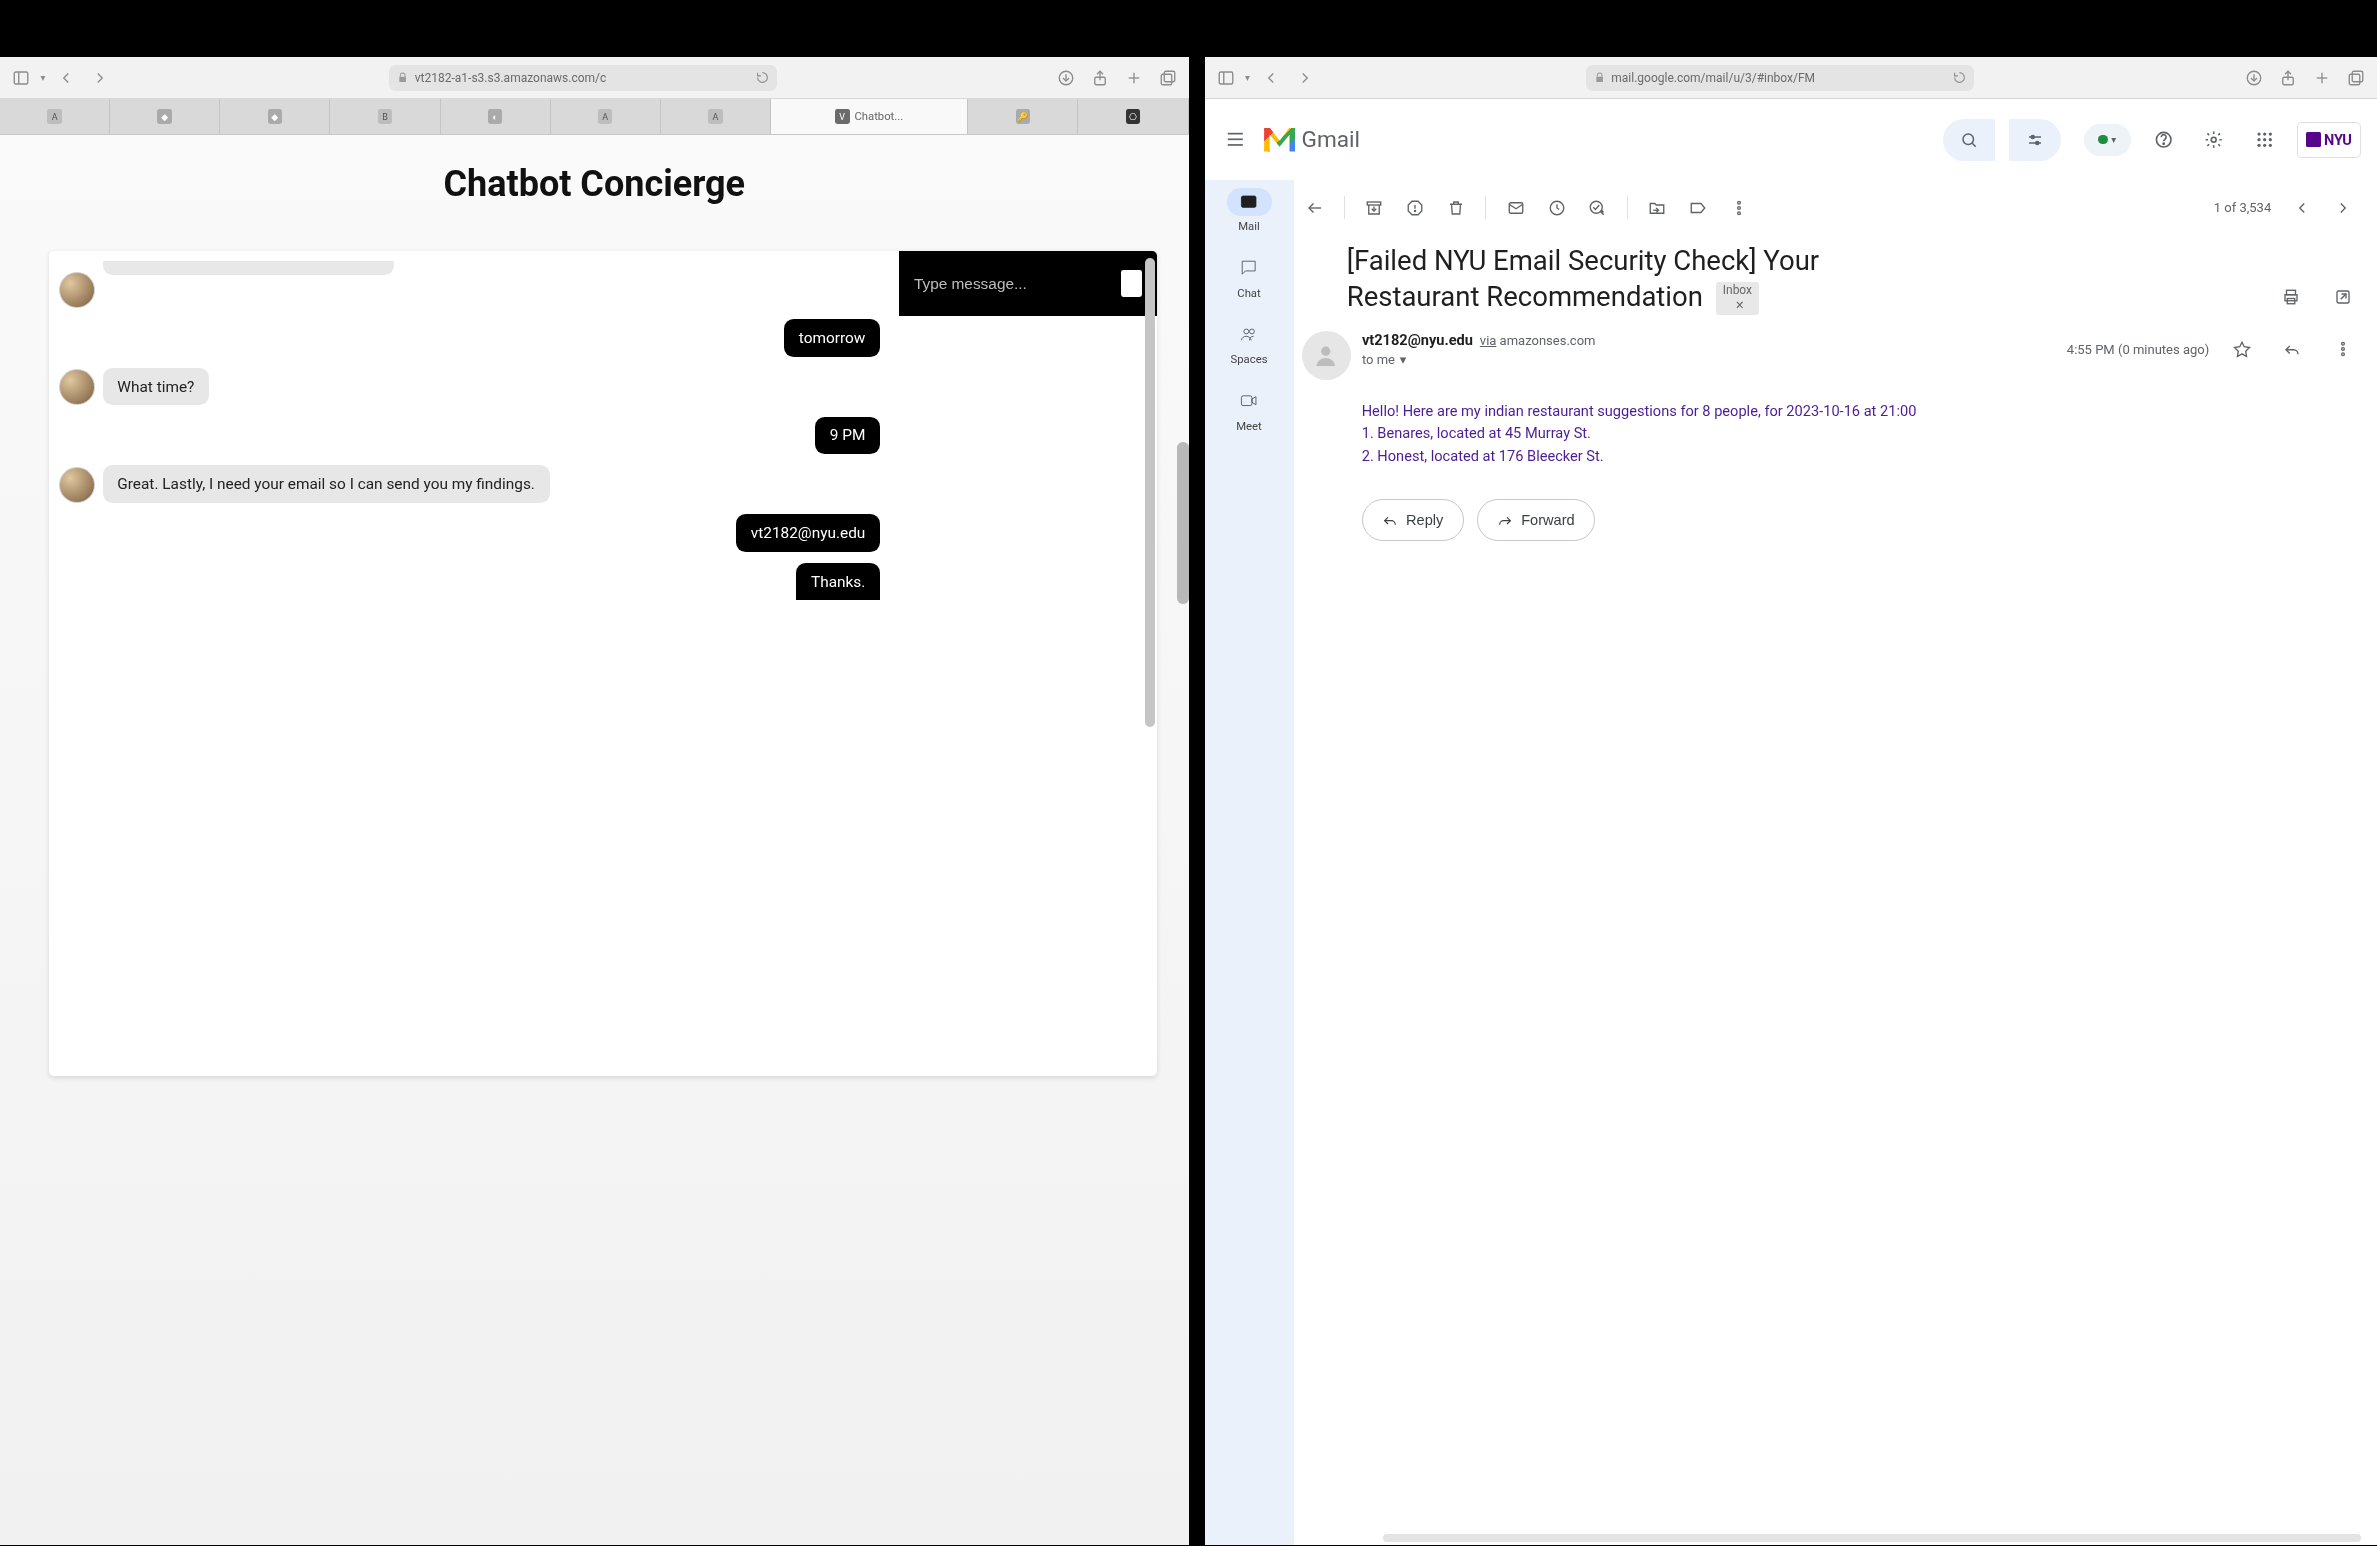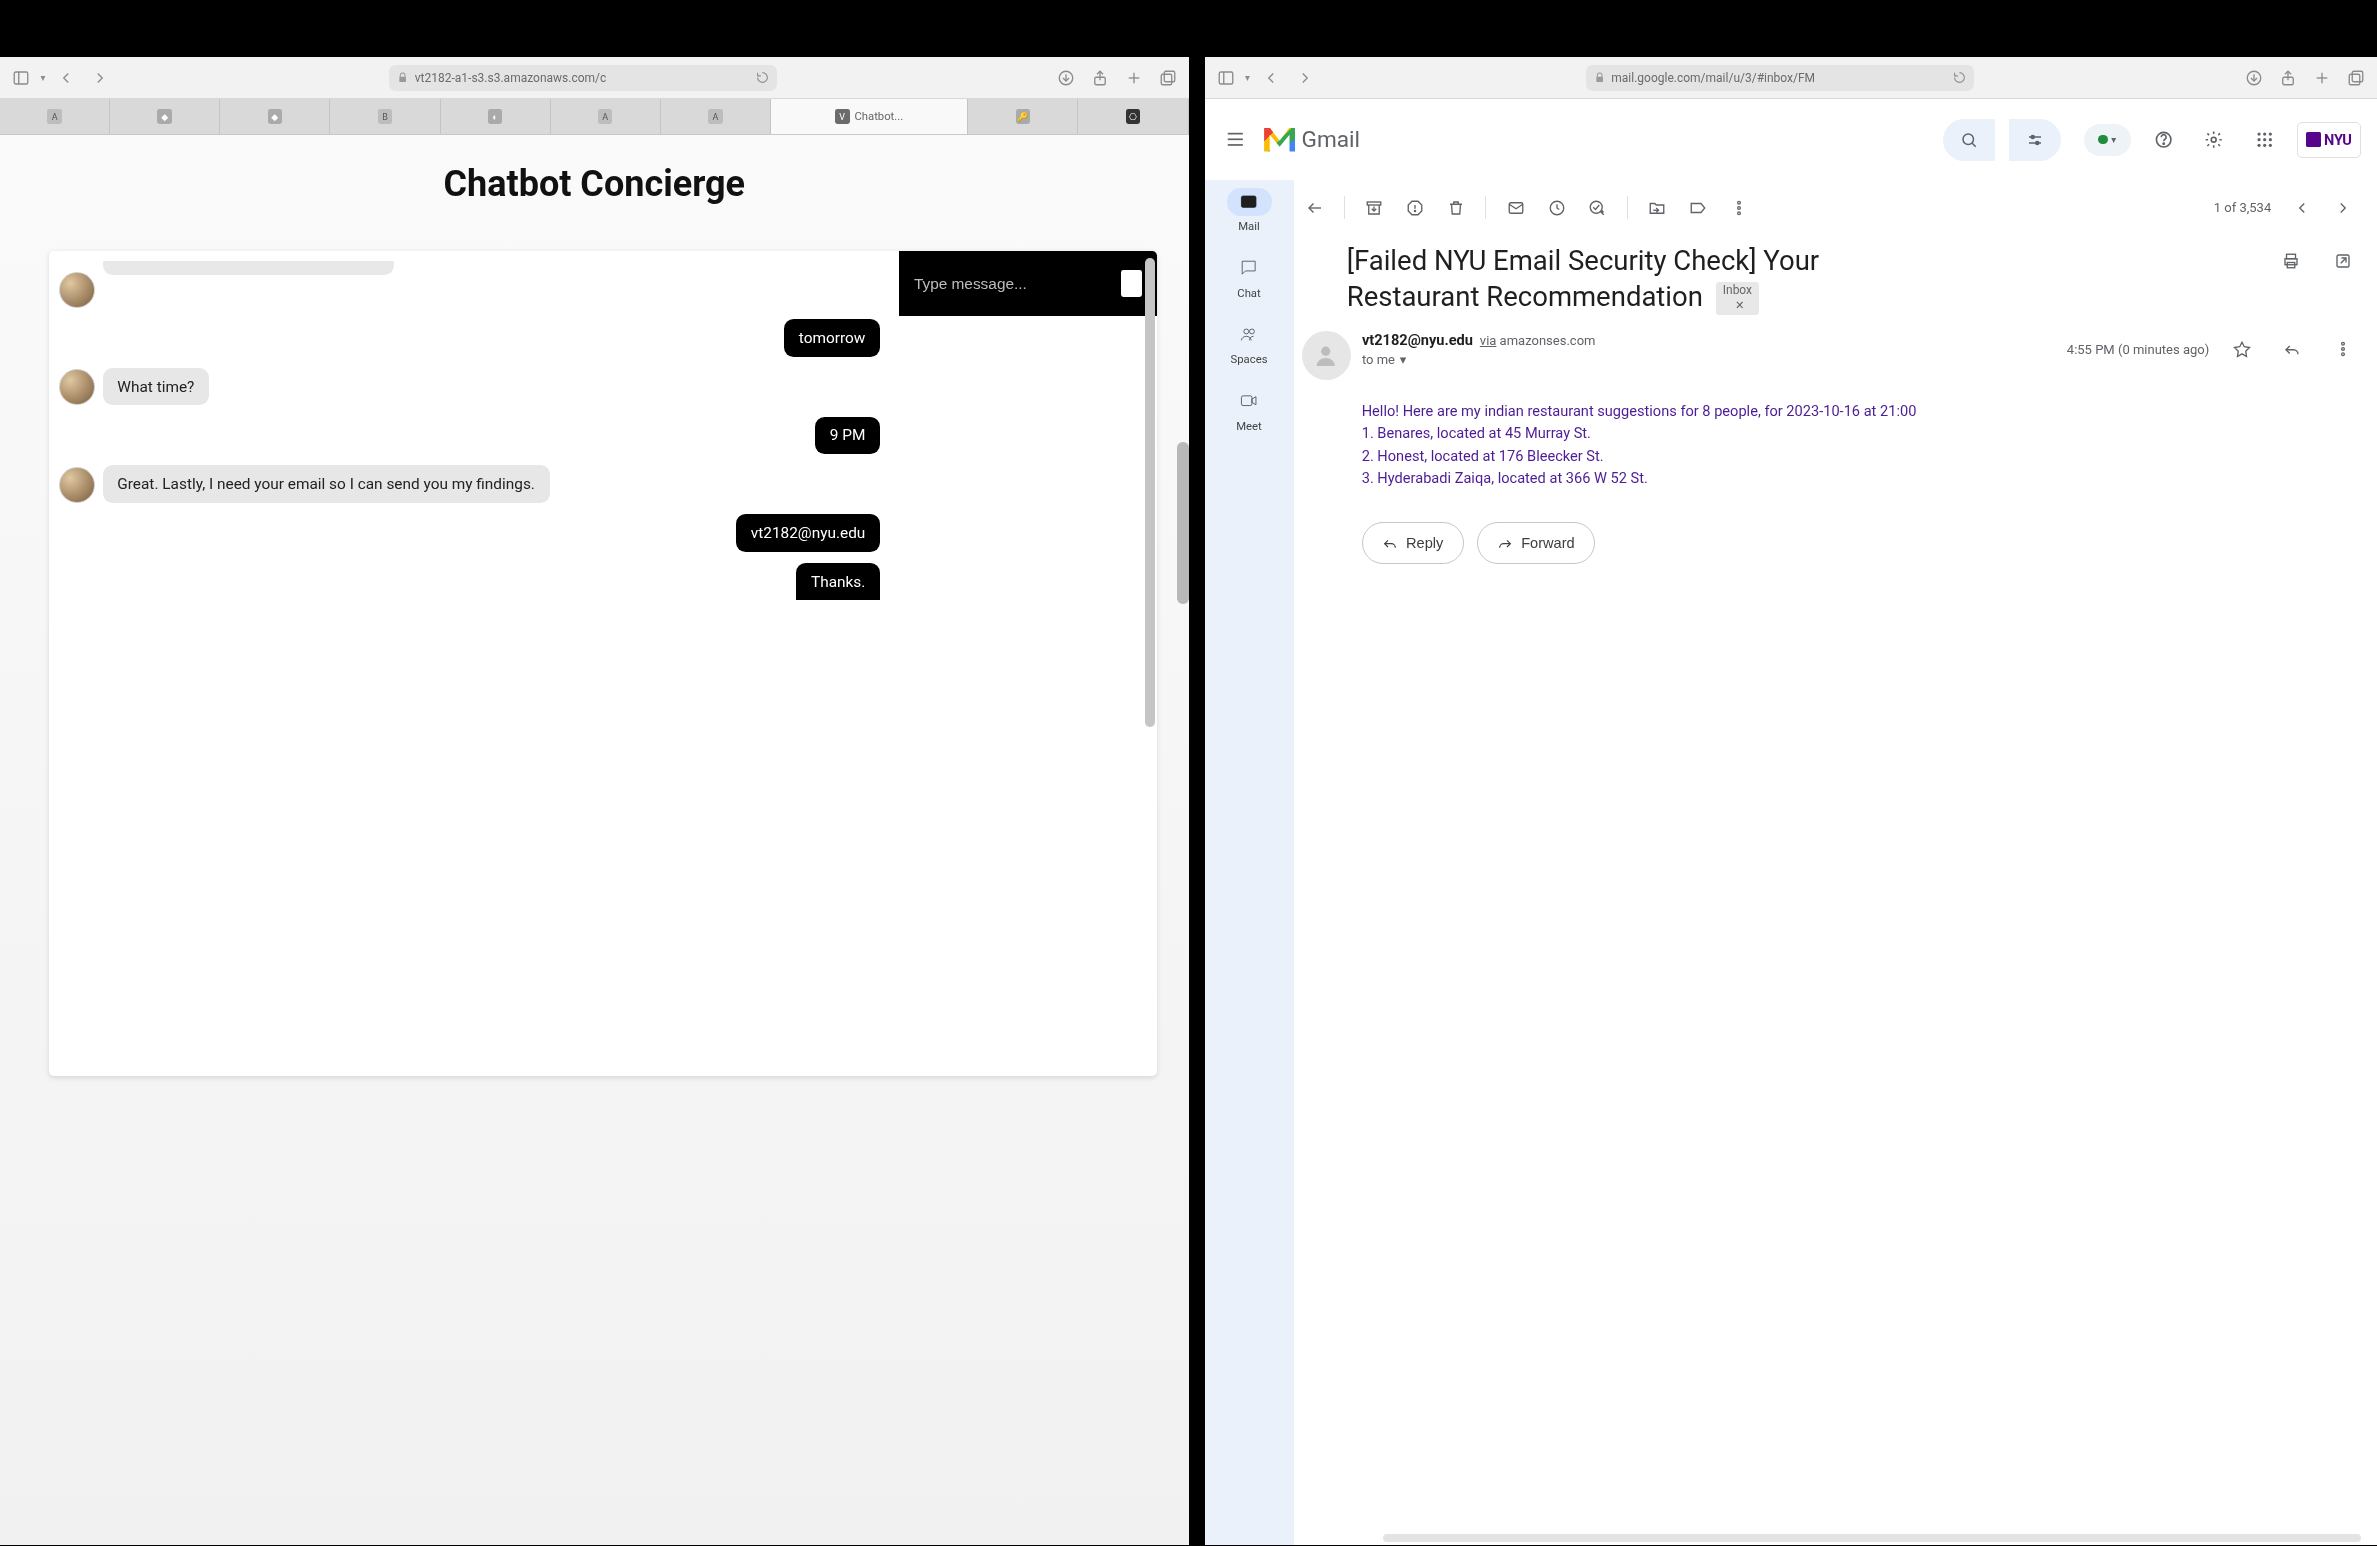--- a/index.html
+++ b/index.html
@@ -216,21 +216,21 @@
 .ab-icon {
   width:36px;height:36px;display:flex;align-items:center;justify-content:center;
   color:#5f6368; border-radius:50%;
 }
 .ab-icon svg{width:18px;height:18px;stroke:currentColor;fill:none;stroke-width:1.8;}
 .ab-sep { width:0.8px;height:22.6px;background:#e0e0e0;margin:0 6.5px;}
 .ab-spacer{flex:1;}
 .ab-count{color:#5f6368;font-size:13px;margin:0 8px;}
 
 .email-subject {
-  display:flex;align-items:flex-start;gap:11.3px;margin:8px 0 16px 50px;
+  display:flex;align-items:flex-end;gap:11.3px;margin:8px 0 16px 50px;
 }
 .subject-text{ font-size:27.5px;color:#1f1f1f;line-height:1.3; max-width: 631px;}
 .inbox-chip{
   display:inline-flex;align-items:center;
   background:#e8e8e8;border-radius:3.2px;padding:1.6px 6.5px;font-size:12px;color:#666;
   margin-left:6.5px;vertical-align:middle;flex-direction:column;
 }
 .inbox-chip .x{margin-left:4.9px;font-size:11.3px;}
 .subject-actions{margin-left:auto;display:flex;gap:16px;color:#5f6368;}
 
@@ -709,21 +709,20 @@
                   <circle cx="12" cy="19" r="1.8"></circle>
                 </svg>
               </div>
           </div>
         </div>
 
         <div class="email-body">
           <div>Hello! Here are my indian restaurant suggestions for 8 people, for 2023-10-16 at 21:00</div>
           <div>1. Benares, located at 45 Murray St.</div>
           <div>2. Honest, located at 176 Bleecker St.</div>
-          <div>3. Hyderabadi Zaiqa, located at 366 W 52 St.</div>
         </div>
 
         <div class="reply-row">
           <button class="pill-btn">
             <svg viewBox="0 0 24 24" stroke="#3c4043" fill="none" stroke-width="1.8">
                 <polyline points="9 8 4 13 9 18"></polyline>
                 <path d="M4 13h10a6 6 0 016 6"></path>
               </svg>
             <span>Reply</span>
           </button>

